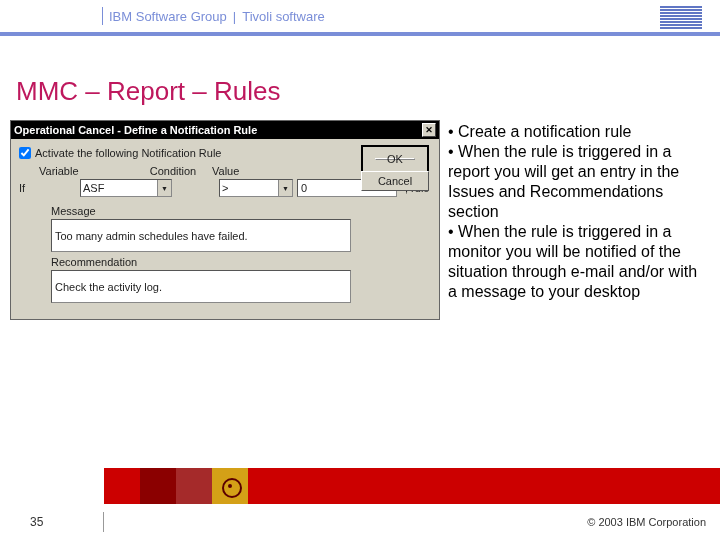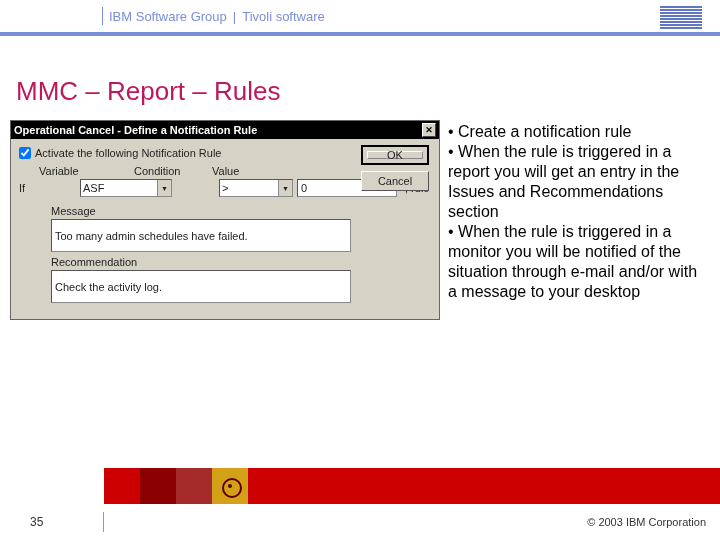--- a/index.html
+++ b/index.html
@@ -19,31 +19,31 @@
   .dialog { position: absolute; left: 10px; top: 120px; width: 430px; border: 1px solid #666; background: #d6d3c6; font-family: "MS Sans Serif", Tahoma, sans-serif; font-size: 11px; }
   .dialog-titlebar { height: 18px; background: #000; color: #fff; display: flex; align-items: center; padding: 0 3px; justify-content: space-between; }
   .dialog-titlebar span { font-weight: bold; font-size: 11px; }
   .close-btn { width: 14px; height: 14px; background: #d6d3c6; border: 1px solid #fff; border-right-color:#444; border-bottom-color:#444; display:flex; align-items:center; justify-content:center; font-size:9px; font-weight:bold; color:#000; line-height:1; }
   .dialog-body { padding: 8px; position: relative; color:#222; }
   .chk-row { display:flex; align-items:center; gap:4px; margin-bottom:6px; }
   .chk-row input { width:12px; height:12px; }
   .grid-hdr { display:flex; gap:0; margin-left:20px; margin-bottom:2px; }
   .grid-hdr div { font-size:11px; }
   .grid-hdr .c1 { width:95px; }
-  .grid-hdr .c2 { width:78px; }
+  .grid-hdr .c2 { width:78px;text-align:center; }
   .grid-hdr .c3 { width:50px; }
   .grid-row { display:flex; align-items:center; gap:4px; margin-bottom:8px; }
   .grid-row .lbl { width:14px; font-size:11px; }
   .combo { height:18px; background:#fff; border:1px solid #888; border-top-color:#555; border-left-color:#555; display:flex; align-items:center; padding:0 2px; position:relative; font-size:11px;margin-left:43px; }
   .combo .dd { position:absolute; right:0; top:0; width:14px; height:16px; background:#d6d3c6; border-left:1px solid #888; display:flex; align-items:center; justify-content:center; font-size:7px; }
   .textin { height:18px; background:#fff; border:1px solid #888; border-top-color:#555; border-left-color:#555; padding:0 3px; font-size:11px; display:flex; align-items:center; }
   .fld-lbl { margin:4px 0 2px 32px; font-size:11px; }
   .long-input { margin-left:32px; width:300px; height:33px; background:#fff; border:1px solid #888; border-top-color:#555; border-left-color:#555; padding:0 3px; font-size:11px; display:flex; align-items:center; }
   .btn { position:absolute; width:68px; height:20px; background:#d6d3c6; border:1px solid #fff; border-right-color:#555; border-bottom-color:#555; font-size:11px; display:flex; align-items:center; justify-content:center; }
-  .btn-ok { right:10px; top:6px; border:2px solid #000; padding:4px; }
+  .btn-ok { right:10px; top:6px; border:2px solid #000; padding:12px; }
   .btn-ok .inner { width:100%; height:100%; border:1px solid #fff; border-right-color:#888; border-bottom-color:#888; display:flex; align-items:center; justify-content:center; }
   .btn-cancel { right:10px; top:32px; }
   .then { font-size:11px; margin-left:4px; }
 
   .bullets { position: absolute; left: 448px; top: 122px; width: 260px; font-size: 16px; line-height: 1.25; color:#000; }
   .bullets p { margin-bottom: 0; }
 
   .footer-band { position:absolute; left:0; bottom:36px; width:720px; height:36px; background:#c00; display:flex; }
   .footer-band .seg { height:36px; }
   .seg.white { background:#fff; width:104px; }

